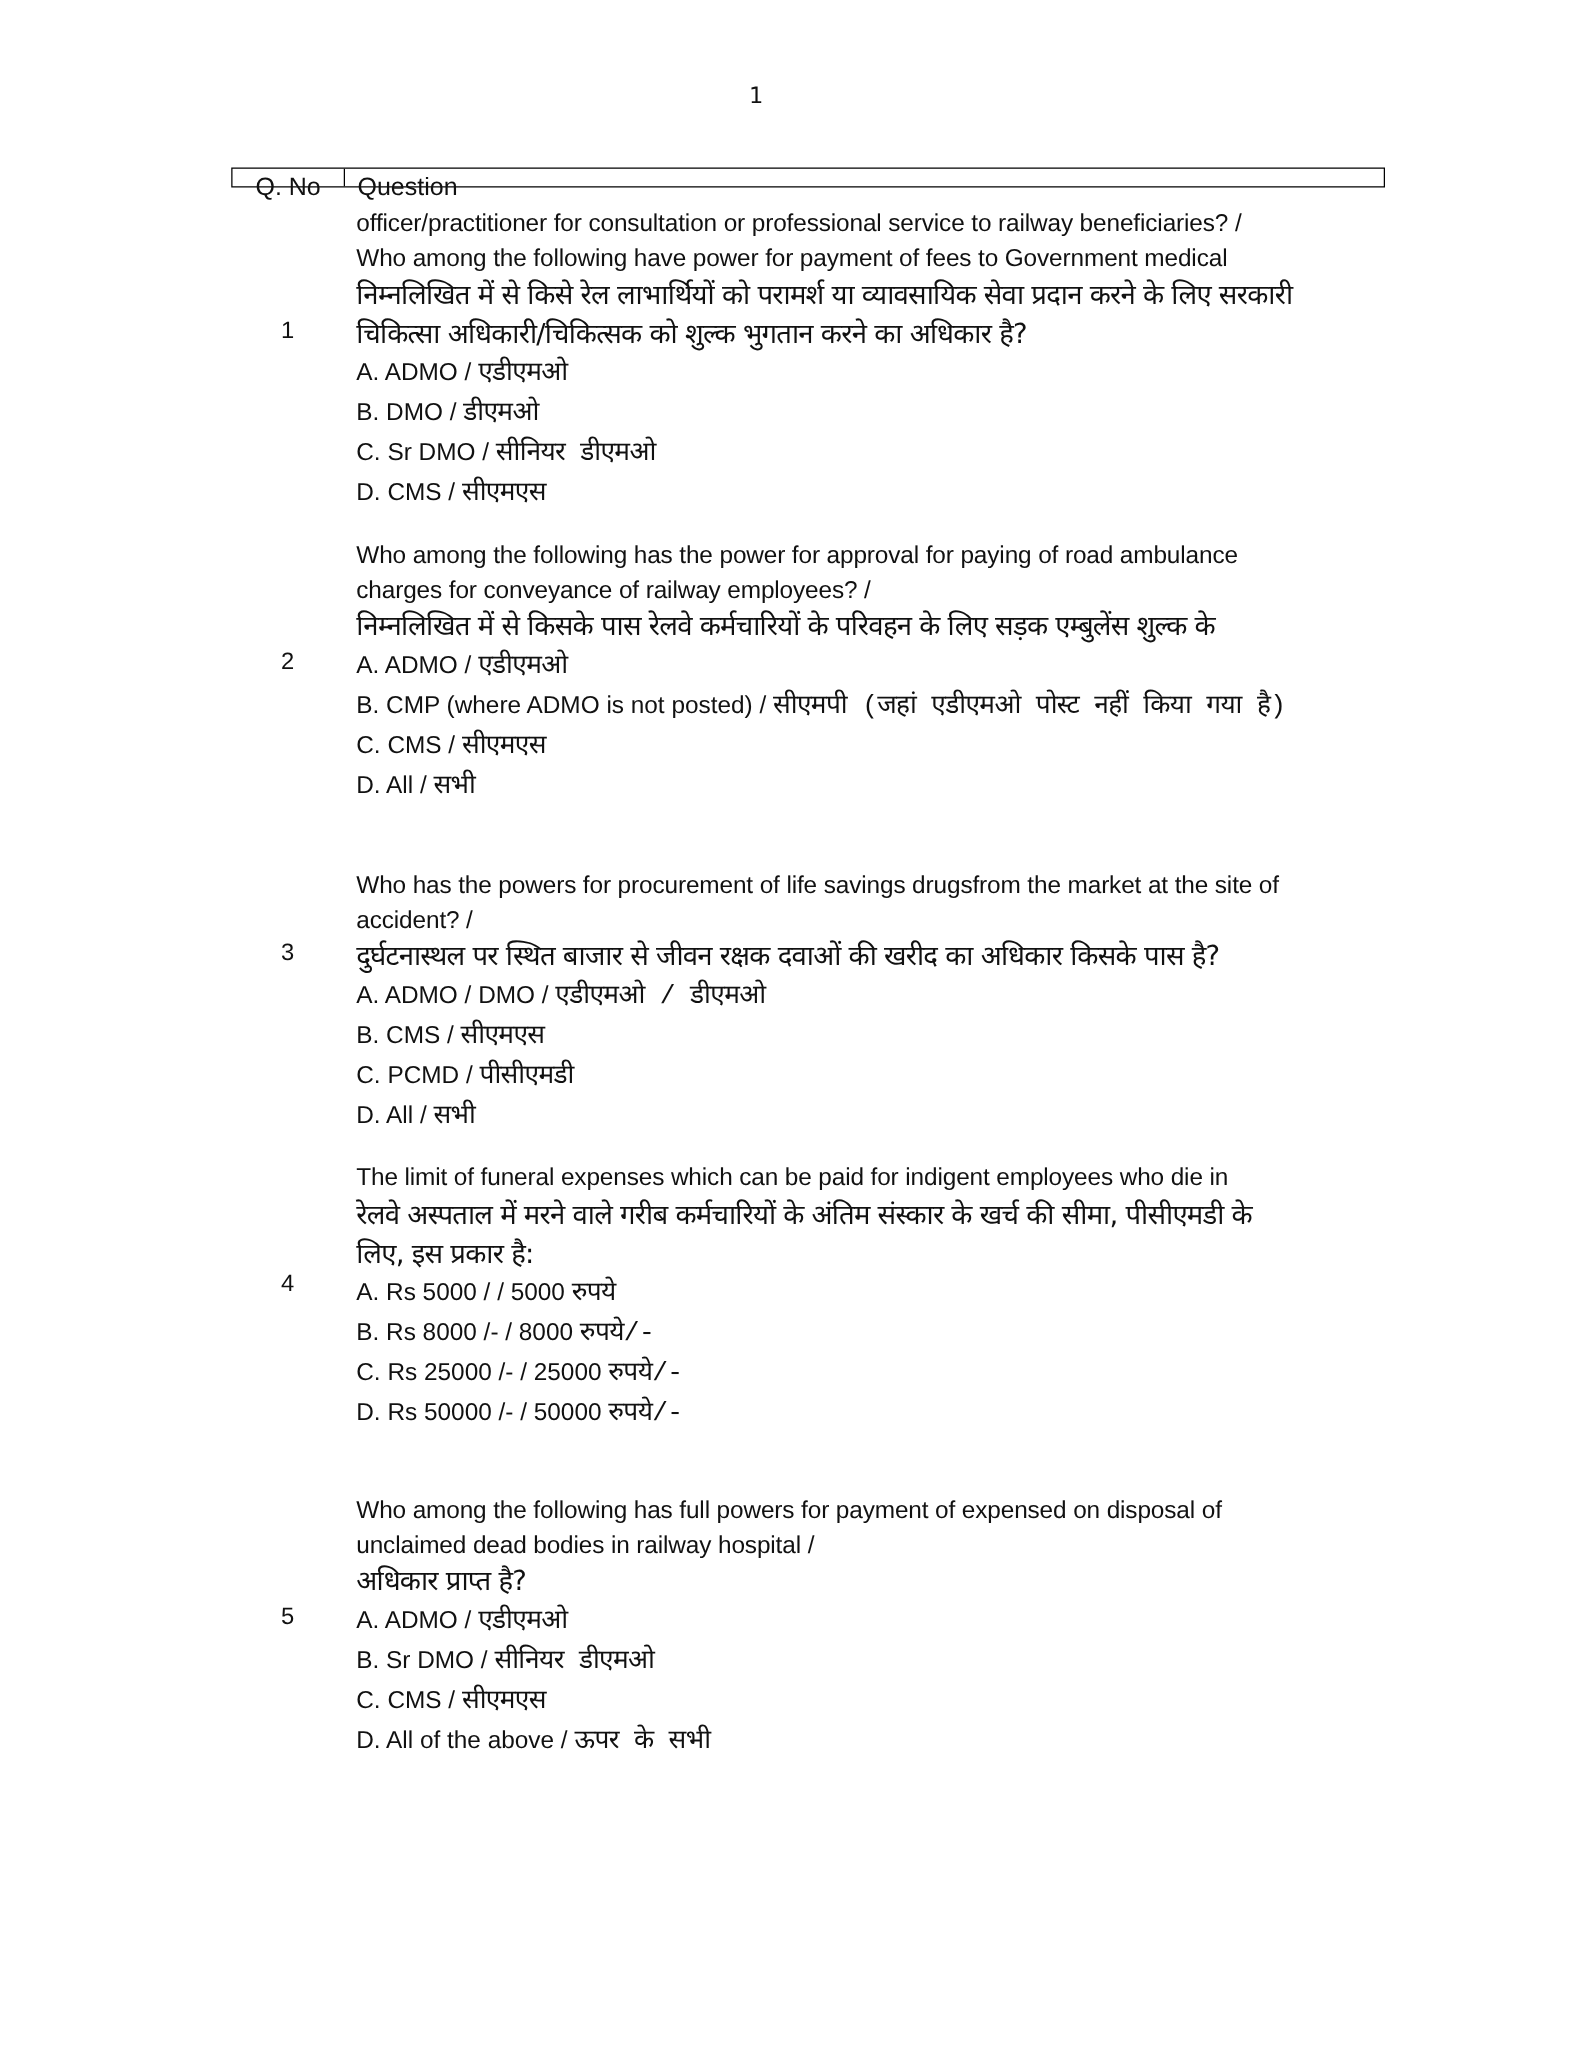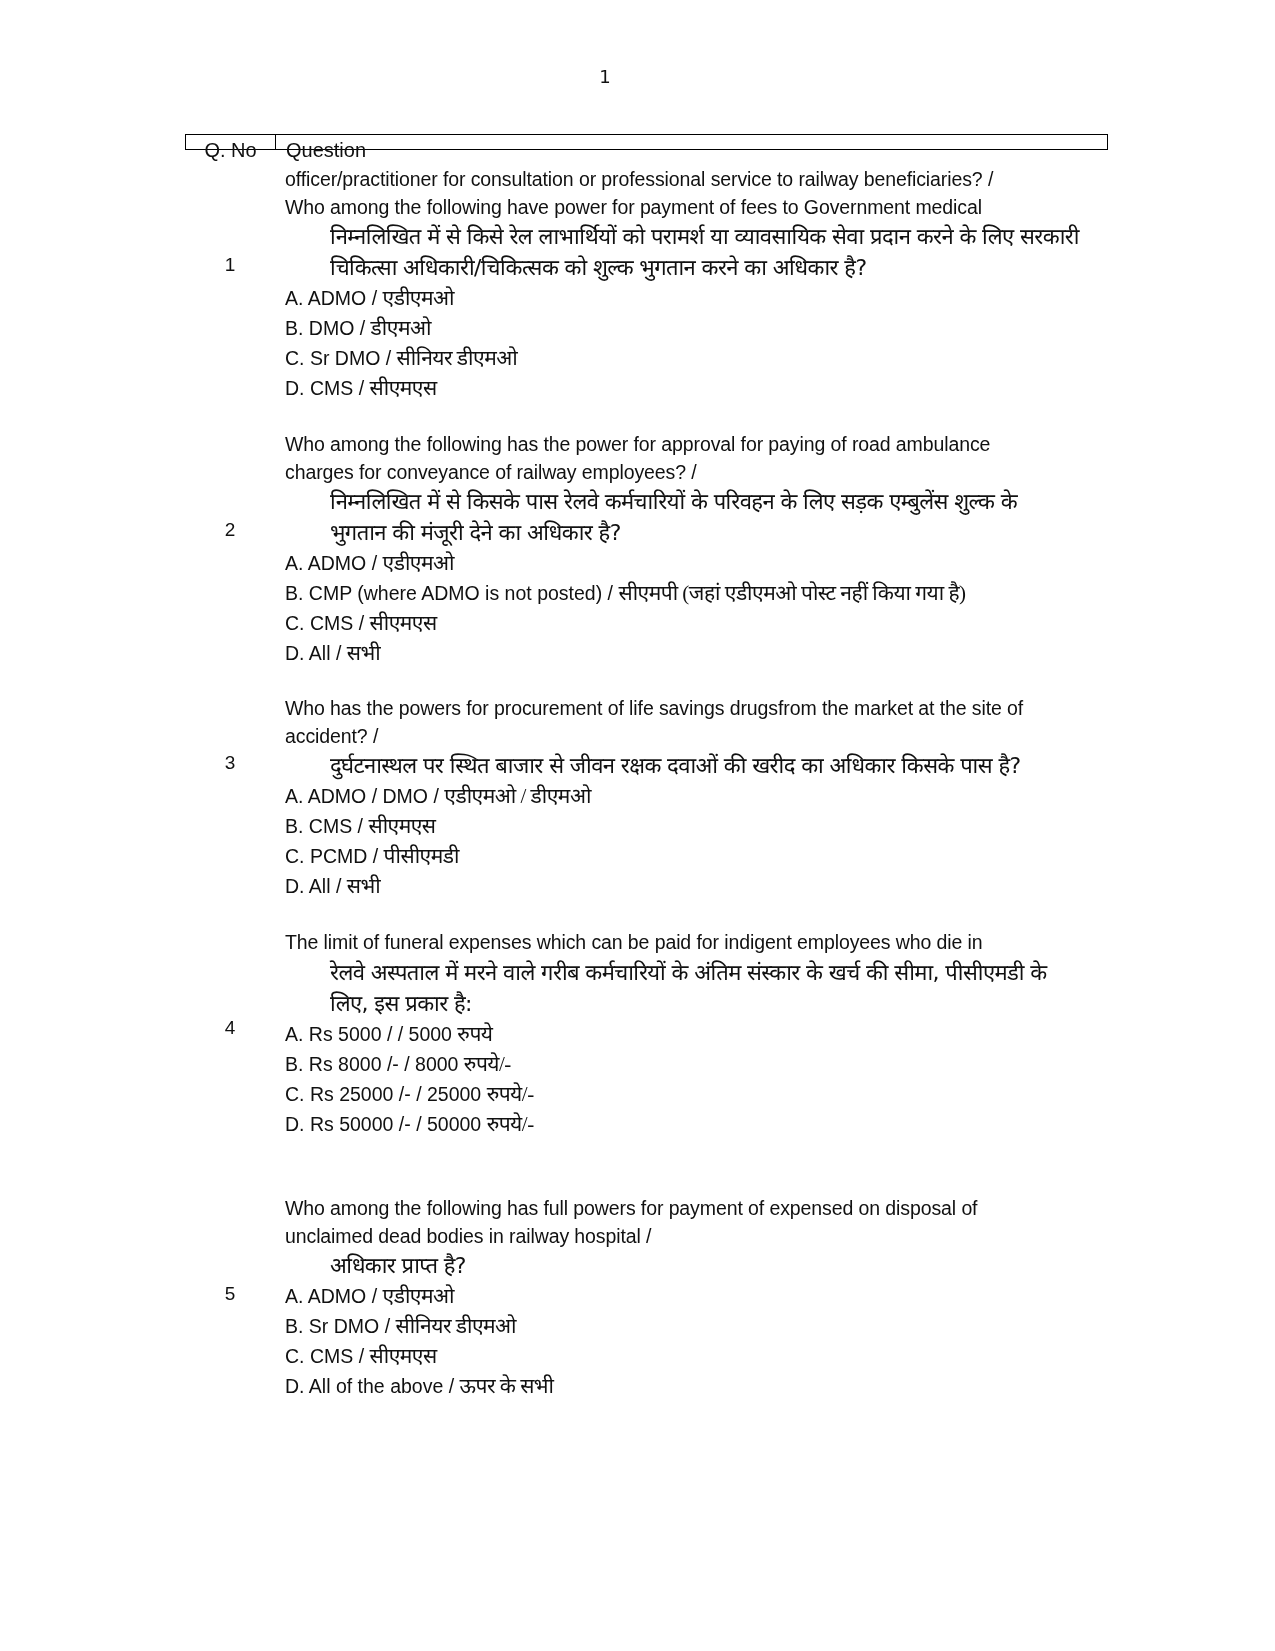--- a/index.html
+++ b/index.html
@@ -21,23 +21,23 @@
       font-size: 20px; line-height: 30px; text-align: center;
     }
     .header-question { font-size: 20px; line-height: 30px; padding-left: 10px; }
     .question-block { position: absolute; left: 185px; width: 923px; }
     .qno {
       position: absolute; left: 0; width: 90px; text-align: center;
       font-size: 19px;
     }
     .qbody { position: absolute; left: 100px; width: 823px; }
     .en-line { font-size: 19.5px; line-height: 27.5px; letter-spacing: -0.1px; white-space: nowrap; }
-    .hi-line { font-family: "DejaVu Sans", sans-serif; font-size: 22px; line-height: 31px; white-space: nowrap; letter-spacing: -0.6px; margin-left: 45px; }
+    .hi-line { font-family: "DejaVu Sans", sans-serif; font-size: 22px; line-height: 31px; white-space: nowrap; letter-spacing: -0.6px; }
     .option { font-size: 19.5px; line-height: 30px; white-space: nowrap; }
-    .option .hi { font-family: Liberation Serif, serif; font-size: 21px; letter-spacing: -0.5px; }
+    .option .hi { font-family: Liberation Mono, monospace; font-size: 21px; letter-spacing: -0.5px; }
   </style>
 </head>
 <body>
 
 <div class="page-number">1</div>
 
 <div class="header-table">
   <div class="header-qno">Q. No</div>
   <div class="header-question">Question</div>
 </div>
@@ -55,21 +55,20 @@
     <div class="option"><span>D. CMS / </span><span class="hi">सीएमएस</span></div>
   </div>
 </div>
 
 <div class="question-block" style="top:431px;">
   <div class="qno" style="top:88px;">2</div>
   <div class="qbody">
     <div class="en-line">Who among the following has the power for approval for paying of road ambulance</div>
     <div class="en-line">charges for conveyance of railway employees? /</div>
     <div class="hi-line">निम्नलिखित में से किसके पास रेलवे कर्मचारियों के परिवहन के लिए सड़क एम्बुलेंस शुल्क के</div>
-    <div class="hi-line">भुगतान की मंजूरी देने का अधिकार है?</div>
     <div class="option"><span>A. ADMO / </span><span class="hi">एडीएमओ</span></div>
     <div class="option"><span>B. CMP (where ADMO is not posted) / </span><span class="hi">सीएमपी (जहां एडीएमओ पोस्ट नहीं किया गया है)</span></div>
     <div class="option"><span>C. CMS / </span><span class="hi">सीएमएस</span></div>
     <div class="option"><span>D. All  / </span><span class="hi">सभी</span></div>
   </div>
 </div>
 
 <div class="question-block" style="top:695px;">
   <div class="qno" style="top:57px;">3</div>
   <div class="qbody">

